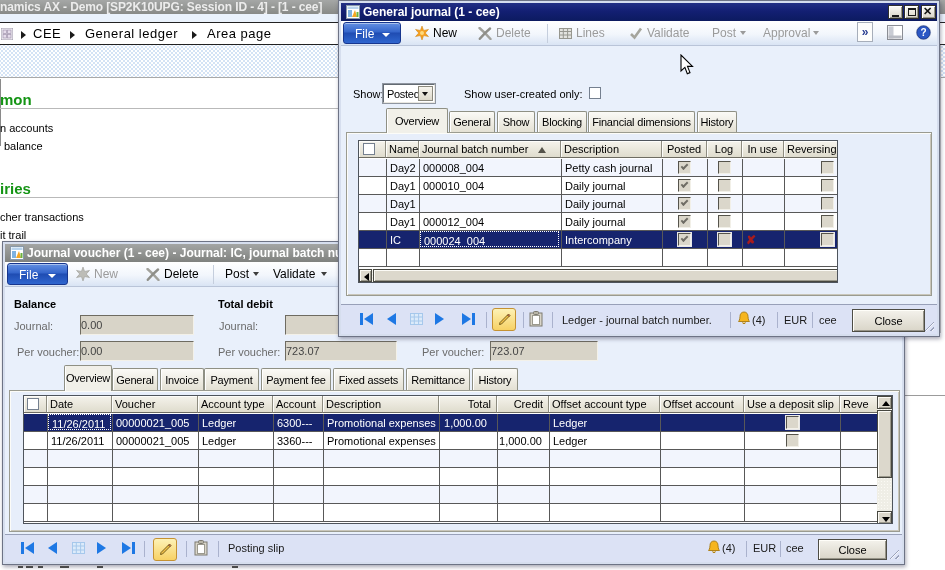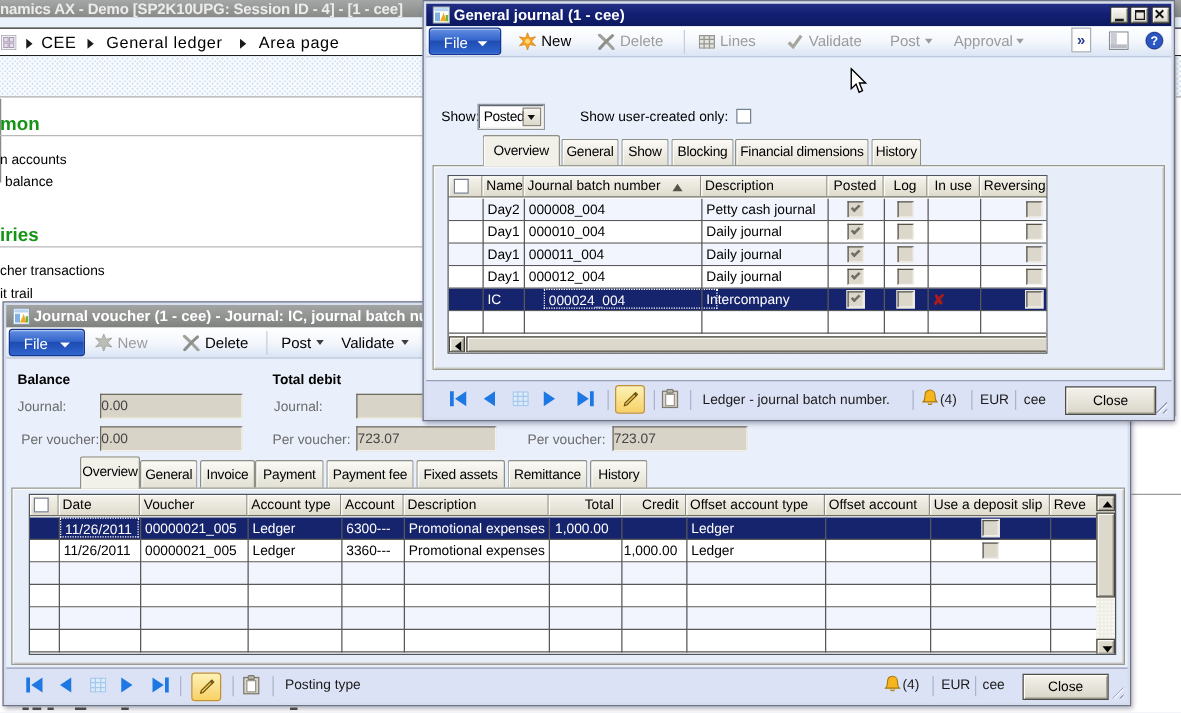--- a/index.html
+++ b/index.html
@@ -329,21 +329,21 @@
           <path d="M10.5 3 L12 4.5 L13 3.5 L11.5 2 Z" fill="#e46a6a" stroke="#6b5415" stroke-width="0.9"></path>
         </svg>
       </div>
       <div class="abs status-sep" style="left:181px;top:6px"></div>
       <svg class="abs" style="left:189px;top:5px" width="15" height="16" viewBox="0 0 15 16">
         <rect x="1" y="2" width="12" height="13" fill="#d9d5c9" stroke="#7c7a70"></rect>
         <rect x="3.5" y="4.5" width="7" height="9" fill="#fff" stroke="#9b998e"></rect>
         <rect x="4.5" y="0.5" width="5" height="3" rx="1" fill="#b9b5a7" stroke="#7c7a70"></rect>
       </svg>
       <div class="abs status-sep" style="left:213px;top:6px"></div>
-      <div class="abs status-text" style="left:223px;top:7px">Posting type</div>
+      <div class="abs status-text" style="left:223px;top:7px">Posting slip</div>
 
       <svg class="abs" style="left:702px;top:5px" width="14" height="15" viewBox="0 0 14 15">
         <path d="M7 1 C4.2 1 3 3.2 3 5.5 C3 9 1.5 10.5 1.5 10.5 L12.5 10.5 C12.5 10.5 11 9 11 5.5 C11 3.2 9.8 1 7 1 Z" fill="#f6b51e" stroke="#a8790e" stroke-width="0.9"></path>
         <path d="M5.5 11.5 C5.5 13 8.5 13 8.5 11.5" fill="#f6b51e" stroke="#a8790e" stroke-width="0.9"></path>
       </svg>
       <div class="abs status-text" style="left:717px;top:7px">(4)</div>
       <div class="abs status-sep" style="left:741px;top:6px"></div>
       <div class="abs status-text" style="left:748px;top:7px">EUR</div>
       <div class="abs status-sep" style="left:775px;top:6px"></div>
       <div class="abs status-text" style="left:781px;top:7px">cee</div>
@@ -476,41 +476,40 @@
           <div class="abs gcell" style="left:64px;width:135px">000010_004</div>
           <div class="abs gcell" style="left:206px;width:95px">Daily journal</div>
           <div class="abs cb" style="left:319px;top:2px">
               <div class="chk"></div>
             </div>
           <div class="abs cb" style="left:359px;top:2px"></div>
           <div class="abs cb" style="left:462px;top:2px"></div>
         </div>
         <div class="abs grow alt" style="top:54px;width:546px;height:18px">
           <div class="abs gcell" style="left:31px;width:28px">Day1</div>
-          <div class="abs gcell" style="left:64px;width:135px">000011_004</div>
           <div class="abs gcell" style="left:206px;width:95px">Daily journal</div>
           <div class="abs cb" style="left:319px;top:2px">
               <div class="chk"></div>
             </div>
           <div class="abs cb" style="left:359px;top:2px"></div>
           <div class="abs cb" style="left:462px;top:2px"></div>
         </div>
         <div class="abs grow white" style="top:72px;width:546px;height:18px">
           <div class="abs gcell" style="left:31px;width:28px">Day1</div>
           <div class="abs gcell" style="left:64px;width:135px">000012_004</div>
           <div class="abs gcell" style="left:206px;width:95px">Daily journal</div>
           <div class="abs cb" style="left:319px;top:2px">
               <div class="chk"></div>
             </div>
           <div class="abs cb" style="left:359px;top:2px"></div>
           <div class="abs cb" style="left:462px;top:2px"></div>
         </div>
         <div class="abs grow selected" style="top:90px;width:546px;height:18px">
           <div class="abs gcell" style="left:31px;width:28px">IC</div>
-          <div class="abs gcell focus-cell" style="left:76px;width:139px;height:16px;padding-left:3px">000024_004</div>
+          <div class="abs gcell focus-cell" style="left:61px;width:139px;height:16px;padding-left:3px">000024_004</div>
           <div class="abs gcell" style="left:206px;width:95px">Intercompany</div>
           <div class="abs cb on-sel" style="left:319px;top:2px">
               <div class="chk"></div>
             </div>
           <div class="abs cb on-sel" style="left:359px;top:2px"></div>
           <div class="abs redx" style="left:387px;top:3px">✘</div>
           <div class="abs cb on-sel" style="left:462px;top:2px"></div>
         </div>
         <div class="abs grow white" style="top:108px;width:546px;height:18px"></div>
 

